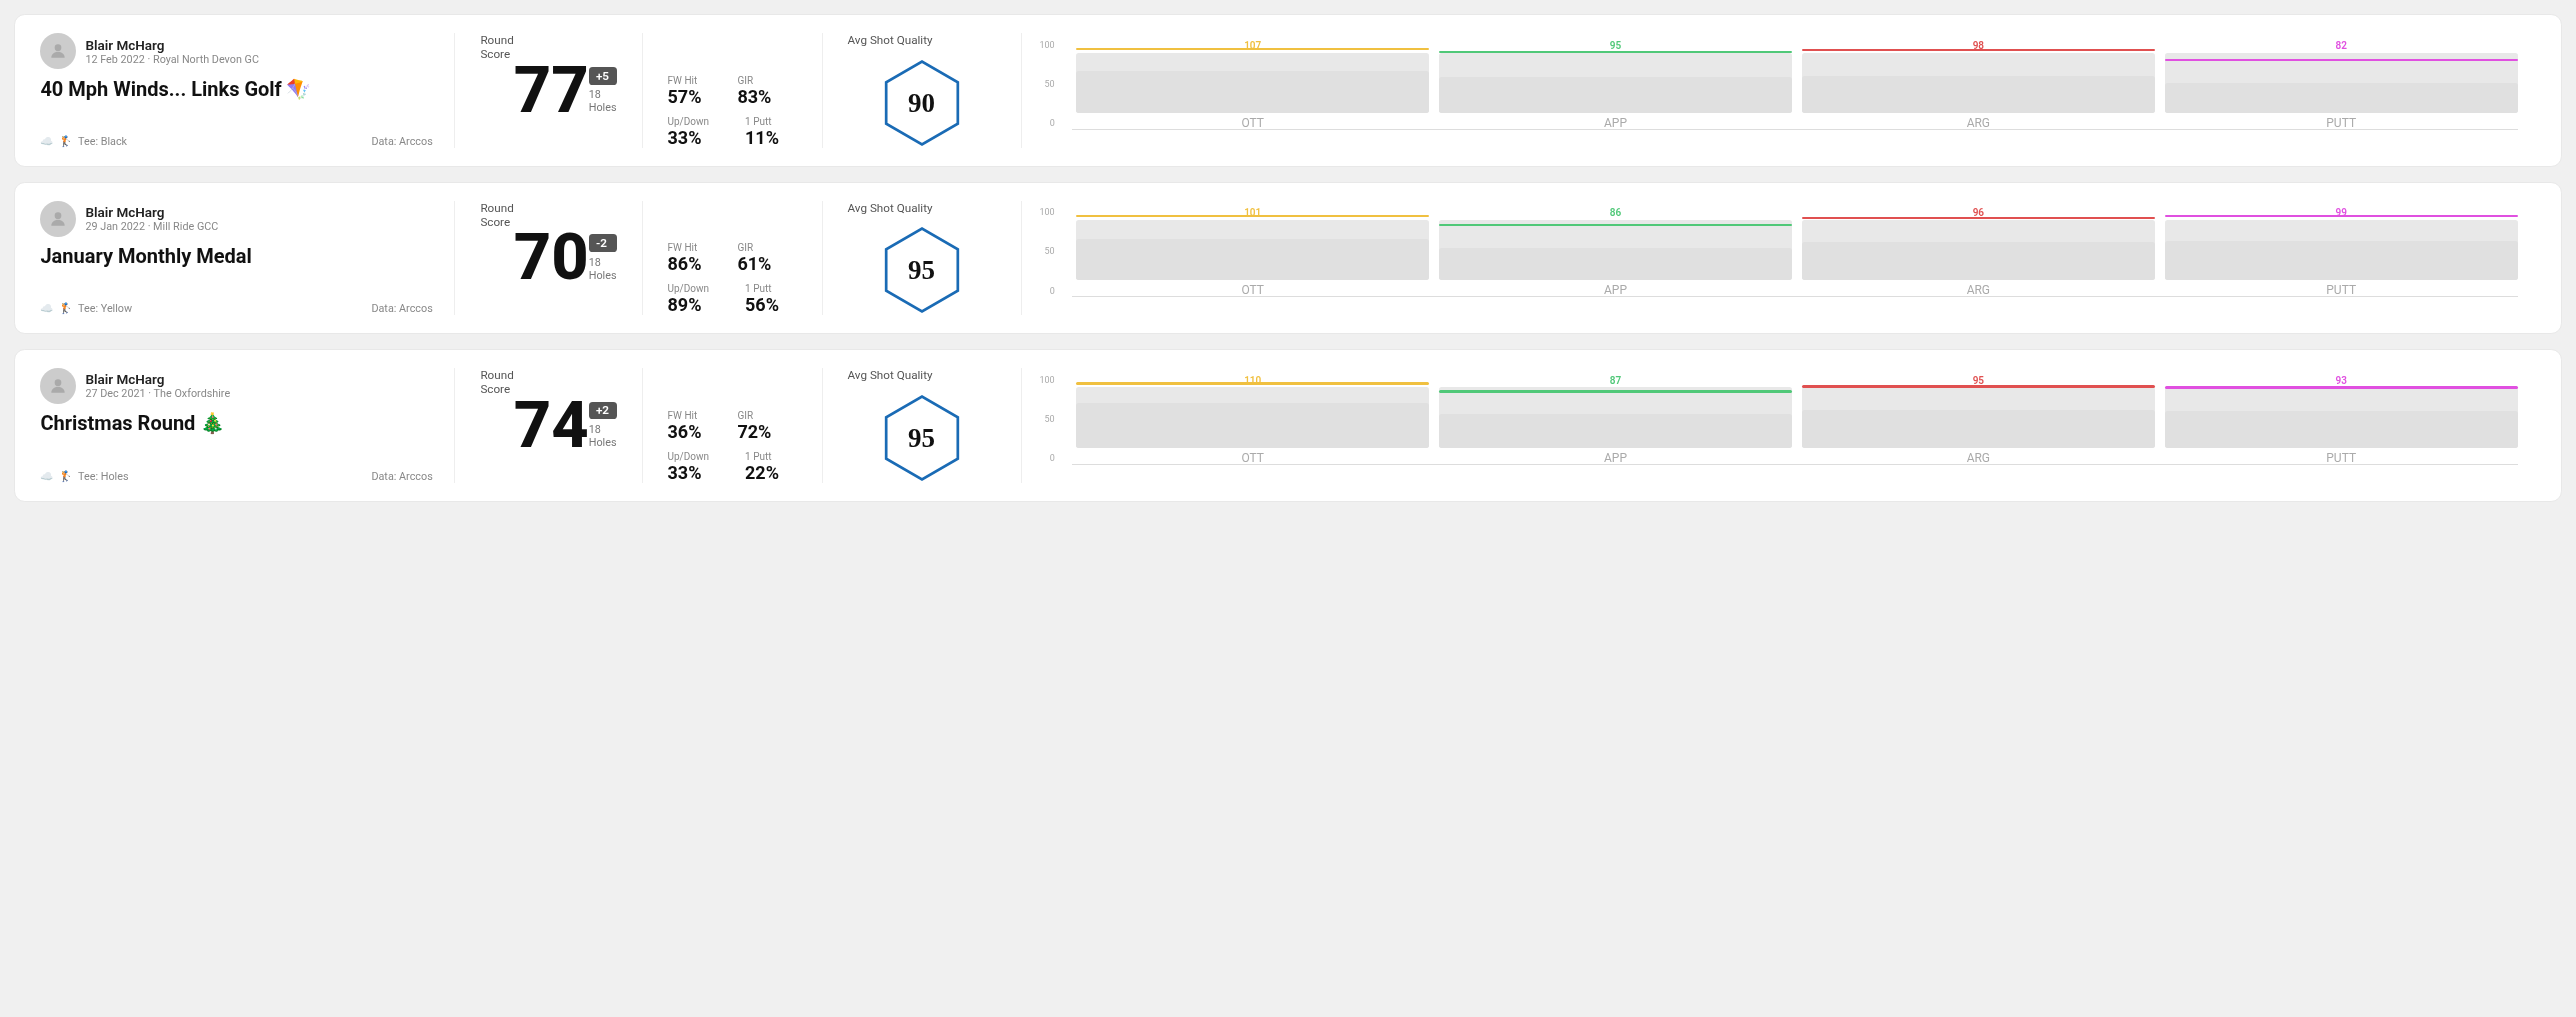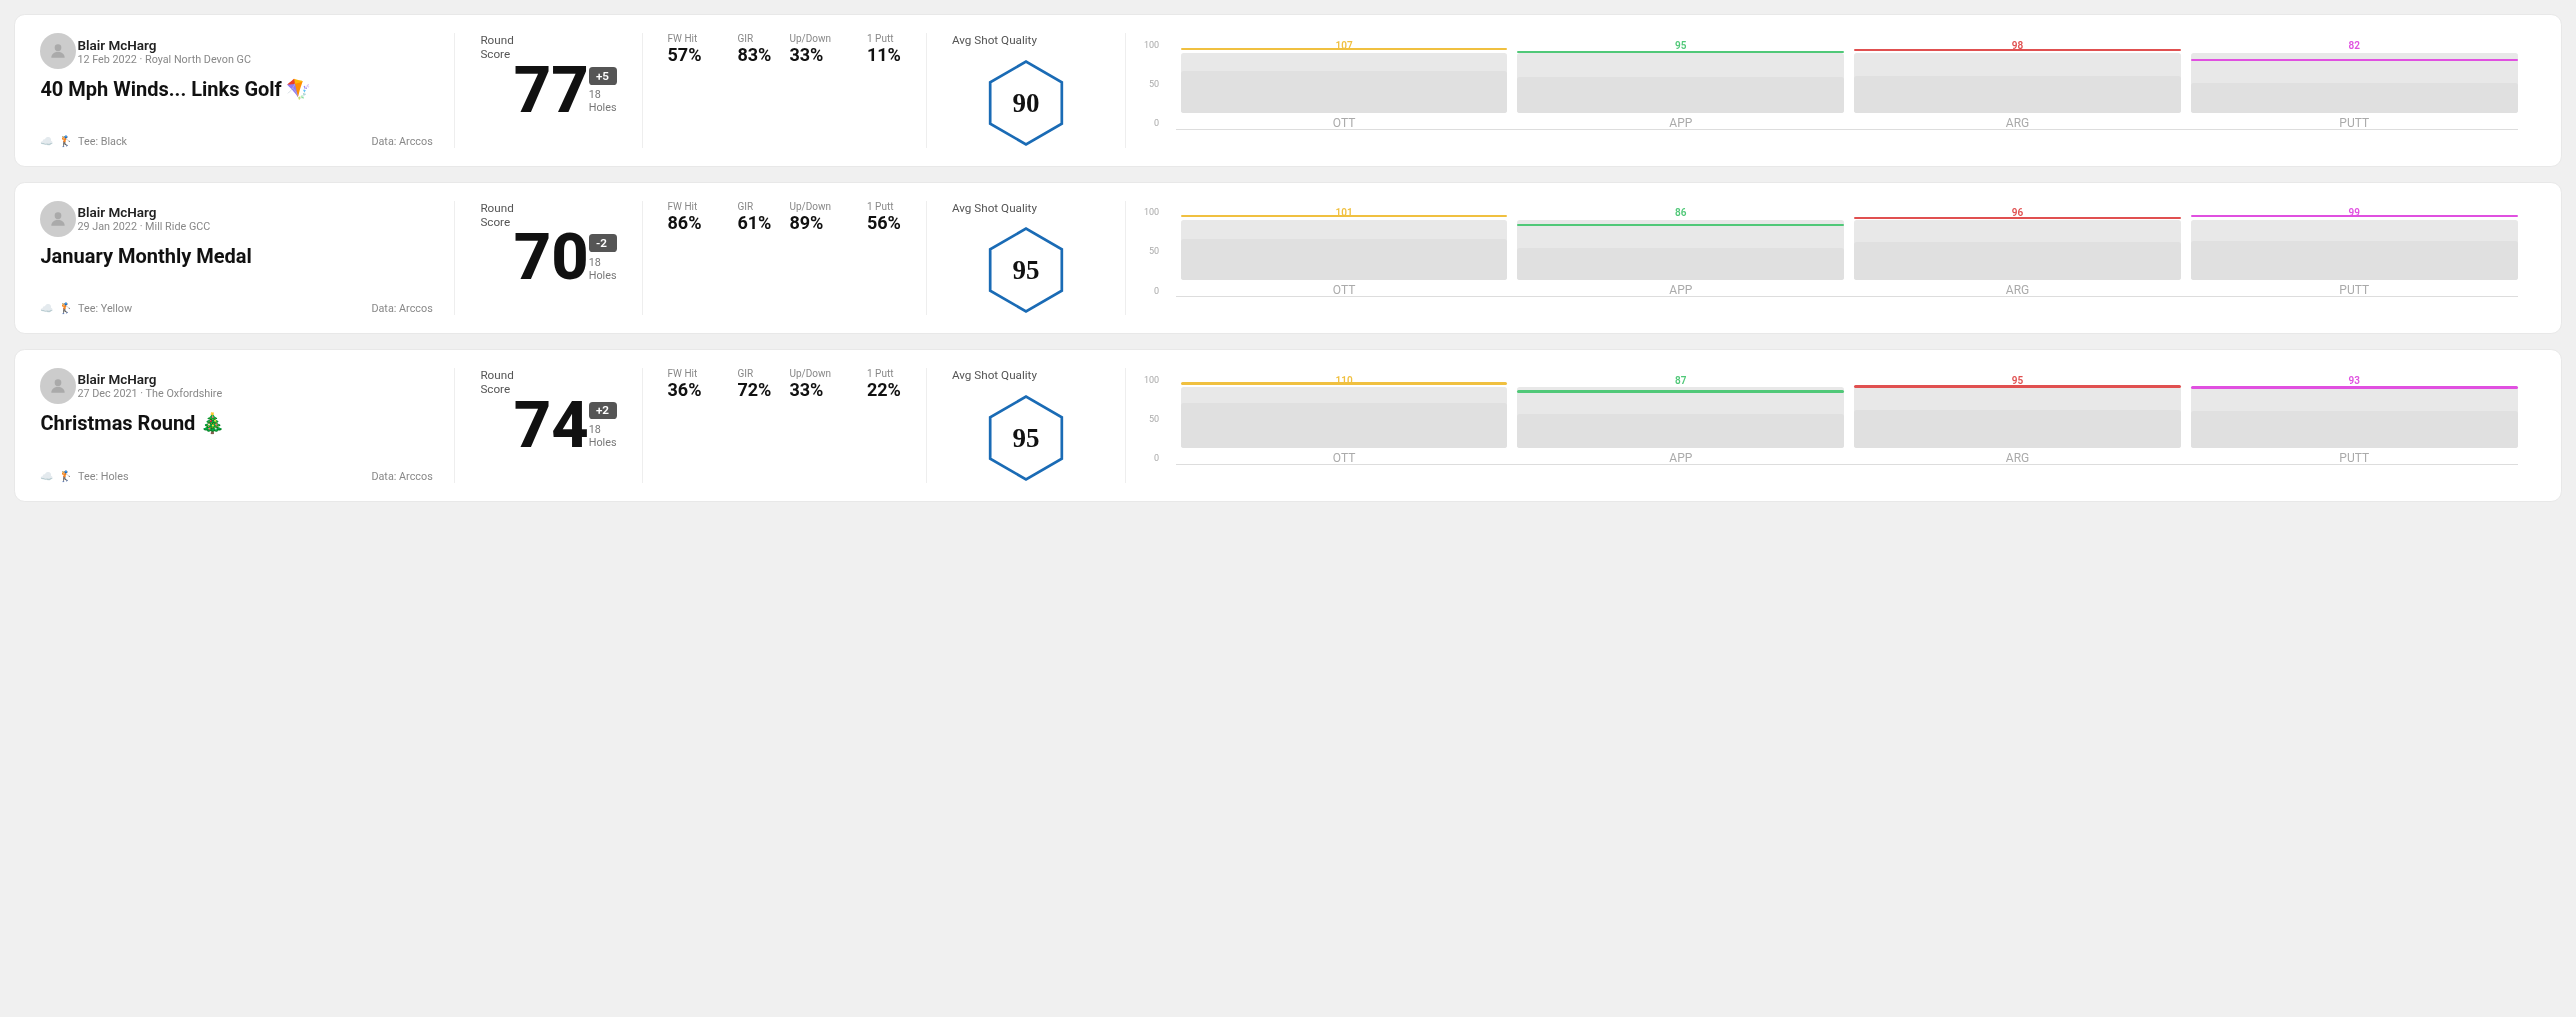--- a/index.html
+++ b/index.html
@@ -22,21 +22,21 @@
       flex: 0 0 415px;
       display: flex;
       flex-direction: column;
       justify-content: space-between;
       padding-right: 21.7px;
       border-right: 0.9px solid #eee;
     }
     .player-header {
       display: flex;
       align-items: center;
-      gap: 1px;
+      gap: 9px;
       margin-bottom: 7.2px;
     }
     .avatar {
       width: 36px;
       height: 36px;
       border-radius: 50%;
       background: #ccc;
       display: flex;
       align-items: center;
       justify-content: center;
@@ -109,23 +109,23 @@
     }
     .score-holes {
       font-size: 10.8px;
       color: #777;
     }
     .section-stats {
       flex: 0 0 180px;
       padding: 0 25px;
       border-right: 0.9px solid #eee;
       display: flex;
-      flex-direction: row;
+      flex-direction: column;
       justify-content: flex-end;
-      gap: 18px;
+      gap: 9px;
     }
     .stats-row {
       display: flex;
       gap: 36px;
     }
     .stat-item {
       display: flex;
       flex-direction: column;
     }
     .stat-label {

